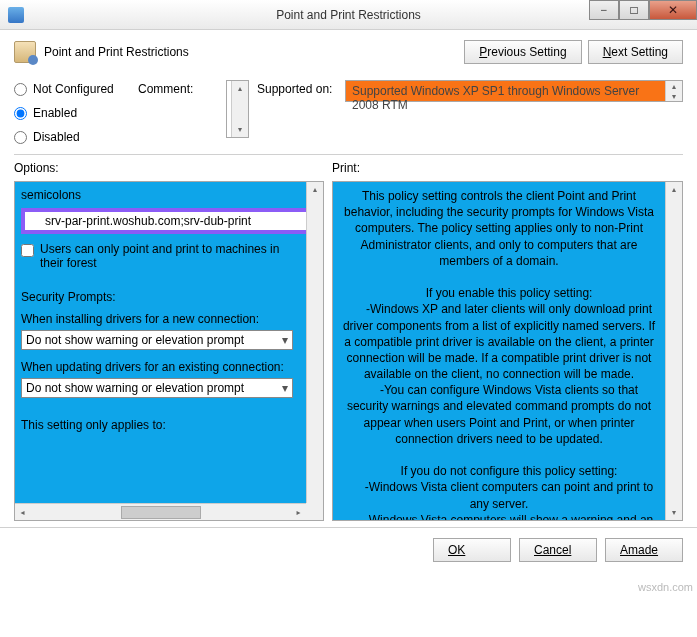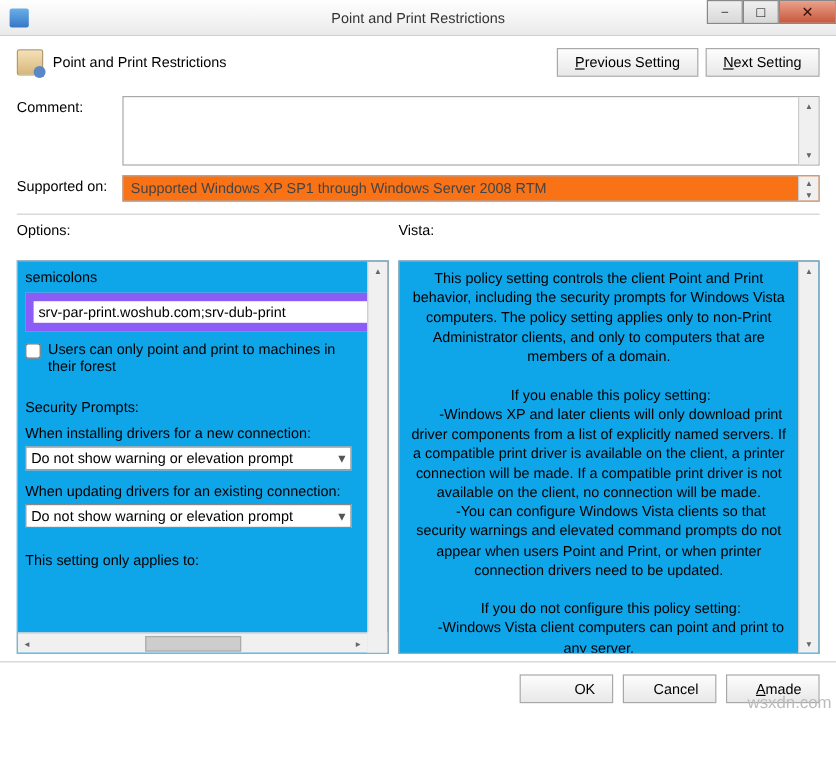--- a/index.html
+++ b/index.html
@@ -16,51 +16,51 @@
     .header-left { display: flex; align-items: center; gap: 8px; }
     .gpo-icon { width: 22px; height: 22px; background: linear-gradient(#f5e1b8, #d6b77a); border: 1px solid #b39a6a; border-radius: 2px; position: relative; }
     .gpo-icon::after { content: ''; position: absolute; right: -3px; bottom: -3px; width: 10px; height: 10px; background: #5a88c6; border-radius: 50%; }
     .nav-btns { display: flex; gap: 6px; padding-left: 36px; }
     .btn { background: linear-gradient(#fdfdfd, #e8e8e8); border: 1px solid #a8a8a8; padding: 4px 14px; cursor: pointer; }
     .btn .u { text-decoration: underline; }
     .config-row { display: flex; gap: 14px; margin-bottom: 10px; }
     .radio-col { width: 110px; display: flex; flex-direction: column; gap: 10px; padding-top: 2px; }
     .radio-item { display: flex; align-items: center; gap: 6px; cursor: pointer; }
     .radio-item input { margin: 0; }
-    .fields-col { flex: 1; display: flex; flex-direction: column; gap: 8px; }
+    .fields-col { flex: 1; display: flex; flex-direction: row; gap: 8px; }
     .field-row { display: flex; gap: 8px; align-items: flex-start; }
     .field-label { width: 80px; text-align: left; padding-top: 2px; }
     .comment-box { flex: 1; height: 58px; border: 1px solid #a8a8a8; background: #fff; position: relative; padding: 3px 18px 3px 3px; }
     .supported-box { flex: 1; height: 22px; border: 1px solid #a8a8a8; background: #f97316; position: relative; padding: 3px 18px 3px 6px; color: #444; }
     .vscroll { position: absolute; right: 0; top: 0; bottom: 0; width: 17px; background: #f0f0f0; border-left: 1px solid #ccc; display: flex; flex-direction: column; justify-content: space-between; align-items: center; }
     .vscroll .arrow { width: 15px; height: 15px; display: flex; align-items: center; justify-content: center; color: #666; font-size: 8px; cursor: pointer; }
     .divider { border-top: 1px solid #d0d0d0; margin: 6px 0; }
     .panels { display: flex; gap: 8px; height: 360px; }
     .panel-col { display: flex; flex-direction: column; }
     .panel-col.left { width: 310px; }
     .panel-col.right { flex: 1; }
-    .panel-label { margin-bottom: 18px; }
+    .panel-label { margin-bottom: 6px; }
     .panel-box { flex: 1; border: 1px solid #a8a8a8; background: #0ea5e9; position: relative; overflow: hidden; }
     .panel-inner { position: absolute; left: 0; top: 0; right: 17px; bottom: 17px; overflow: hidden; padding: 6px; }
     .panel-inner.right { bottom: 0; padding: 6px 8px; }
     .hscroll { position: absolute; left: 0; right: 17px; bottom: 0; height: 17px; background: #f0f0f0; border-top: 1px solid #ccc; display: flex; align-items: center; justify-content: space-between; }
     .hscroll .arrow { width: 15px; height: 15px; display: flex; align-items: center; justify-content: center; color: #666; font-size: 8px; cursor: pointer; }
     .hscroll .thumb { height: 13px; width: 80px; background: #cdcdcd; border: 1px solid #aaa; margin: 0 auto; }
     .corner { position: absolute; right: 0; bottom: 0; width: 17px; height: 17px; background: #f0f0f0; }
-    .text-input { width: 321px; border: 7px solid #8b5cf6; padding: 2px 4px; margin: 4px 0 8px 0; background: #fff; }
+    .text-input { width: 321px; border: 4px solid #8b5cf6; padding: 2px 20px; margin: 4px 0 8px 0; background: #fff; }
     .checkbox-row { display: flex; align-items: flex-start; gap: 6px; margin-bottom: 4px; }
     .checkbox-row input { margin-top: 2px; }
     .select-box { width: 272px; border: 1px solid #888; background: #fff; display: flex; align-items: center; padding: 2px 4px; margin: 4px 0 10px 0; position: relative; cursor: pointer; }
     .select-box::after { content: '▾'; position: absolute; right: 4px; color: #555; }
     .opt-label { margin-bottom: 2px; }
     .subheading { margin: 20px 0 8px 0; }
     .help-text { line-height: 1.35; white-space: pre-wrap; text-align: center; }
     .footer { border-top: 1px solid #d0d0d0; padding: 10px 14px; display: flex; justify-content: flex-end; gap: 8px; }
-    .footer .btn { min-width: 78px; text-align: right; }
-    .watermark { position: absolute; right: 4px; bottom: 44px; color: #bbb; font-size: 14px; pointer-events: none; }
+    .footer .btn { min-width: 78px; text-align: left; text-decoration: underline; }
+    .watermark { position: absolute; right: 4px; bottom: 44px; color: #bbb; font-size: 11px; pointer-events: none; }
   </style>
 </head>
 <body>
 
 <div class="titlebar">
   <div class="titlebar-icon"></div>
   <div class="titlebar-title">Point and Print Restrictions</div>
   <div class="winbtns">
     <div class="winbtn min">−</div>
     <div class="winbtn max">□</div>
@@ -74,20 +74,34 @@
       <div class="gpo-icon"></div>
       <div>Point and Print Restrictions</div>
     </div>
     <div class="nav-btns">
       <button class="btn"><span class="u">P</span><span>revious Setting</span></button>
       <button class="btn"><span class="u">N</span><span>ext Setting</span></button>
     </div>
   </div>
 
   <div class="config-row">
+    <div class="radio-col">
+      <label class="radio-item">
+        <input type="radio" name="state" style="">
+          <span>Not <span class="u">C</span>onfigured</span>
+      </label>
+      <label class="radio-item">
+        <input type="radio" name="state" checked="" style="">
+          <span><span class="u">E</span>nabled</span>
+      </label>
+      <label class="radio-item">
+        <input type="radio" name="state" style="">
+          <span><span class="u">D</span>isabled</span>
+      </label>
+    </div>
     <div class="fields-col">
       <div class="field-row">
         <div class="field-label">Comment:</div>
         <div class="comment-box">
           <div class="vscroll">
             <div class="arrow">▴</div>
             <div class="arrow">▾</div>
           </div>
         </div>
       </div>
@@ -134,21 +148,21 @@
         </div>
         <div class="hscroll">
           <div class="arrow">◂</div>
           <div class="thumb"></div>
           <div class="arrow">▸</div>
         </div>
         <div class="corner"></div>
       </div>
     </div>
     <div class="panel-col right">
-      <div class="panel-label">Vista:</div>
+      <div class="panel-label">Print:</div>
       <div class="panel-box">
         <div class="panel-inner right">
           <div class="help-text">This policy setting controls the client Point and Print behavior, including the security prompts for Windows Vista computers. The policy setting applies only to non-Print Administrator clients, and only to computers that are members of a domain.
 
       If you enable this policy setting:
       -Windows XP and later clients will only download print driver components from a list of explicitly named servers. If a compatible print driver is available on the client, a printer connection will be made. If a compatible print driver is not available on the client, no connection will be made.
       -You can configure Windows Vista clients so that security warnings and elevated command prompts do not appear when users Point and Print, or when printer connection drivers need to be updated.
 
       If you do not configure this policy setting:
       -Windows Vista client computers can point and print to any server.

